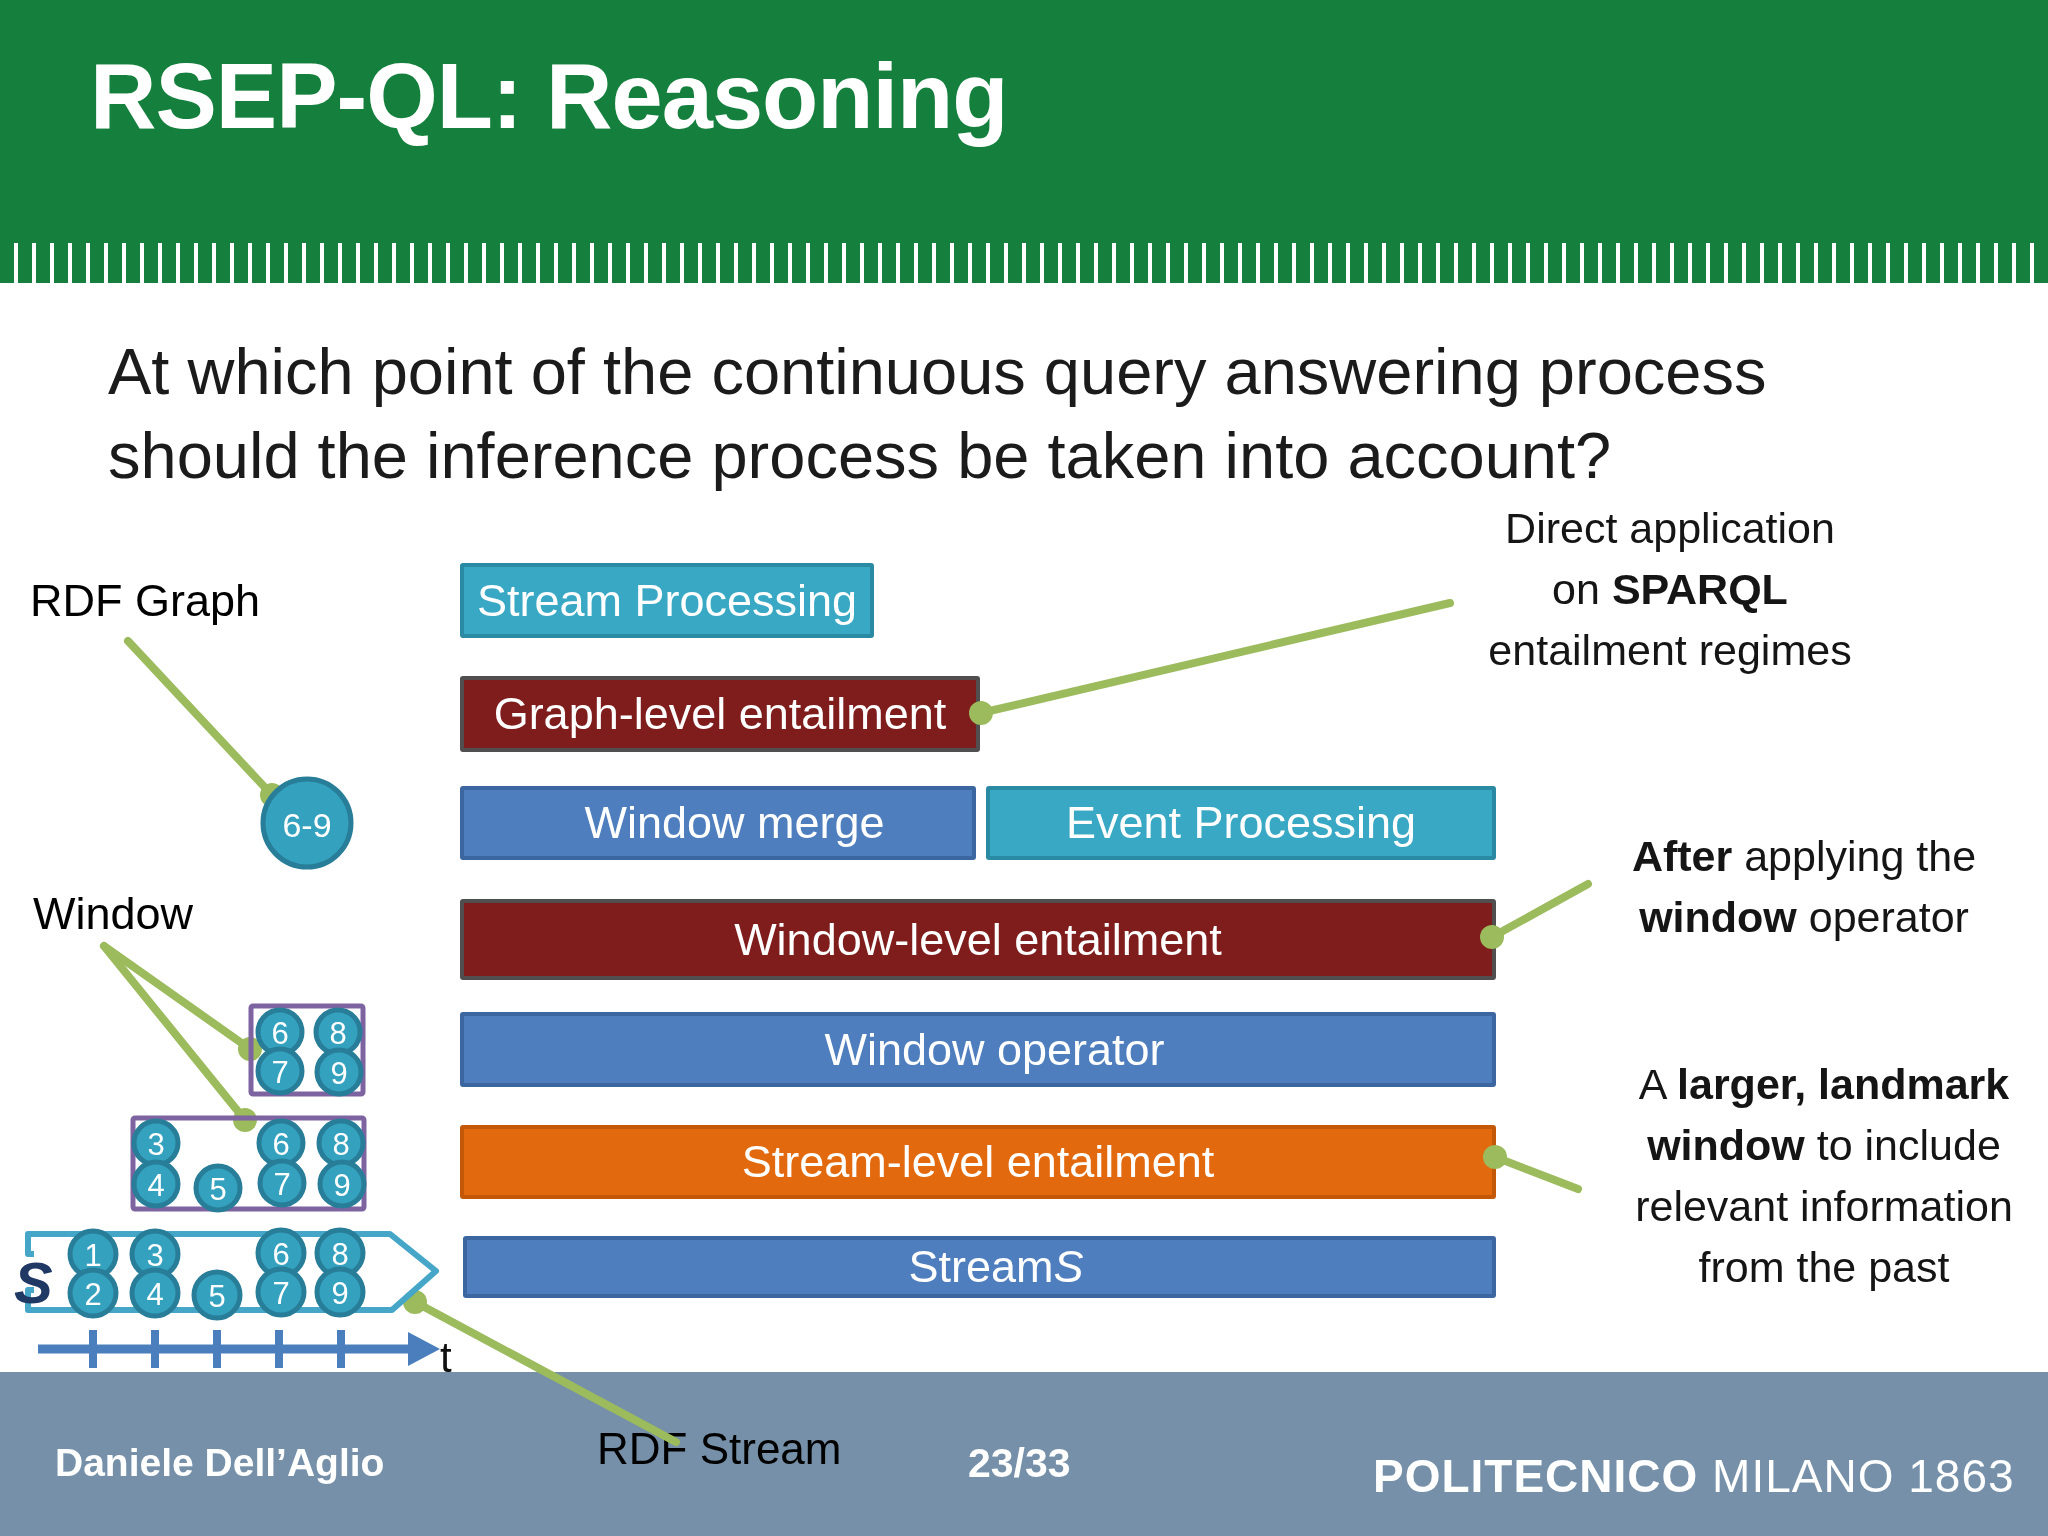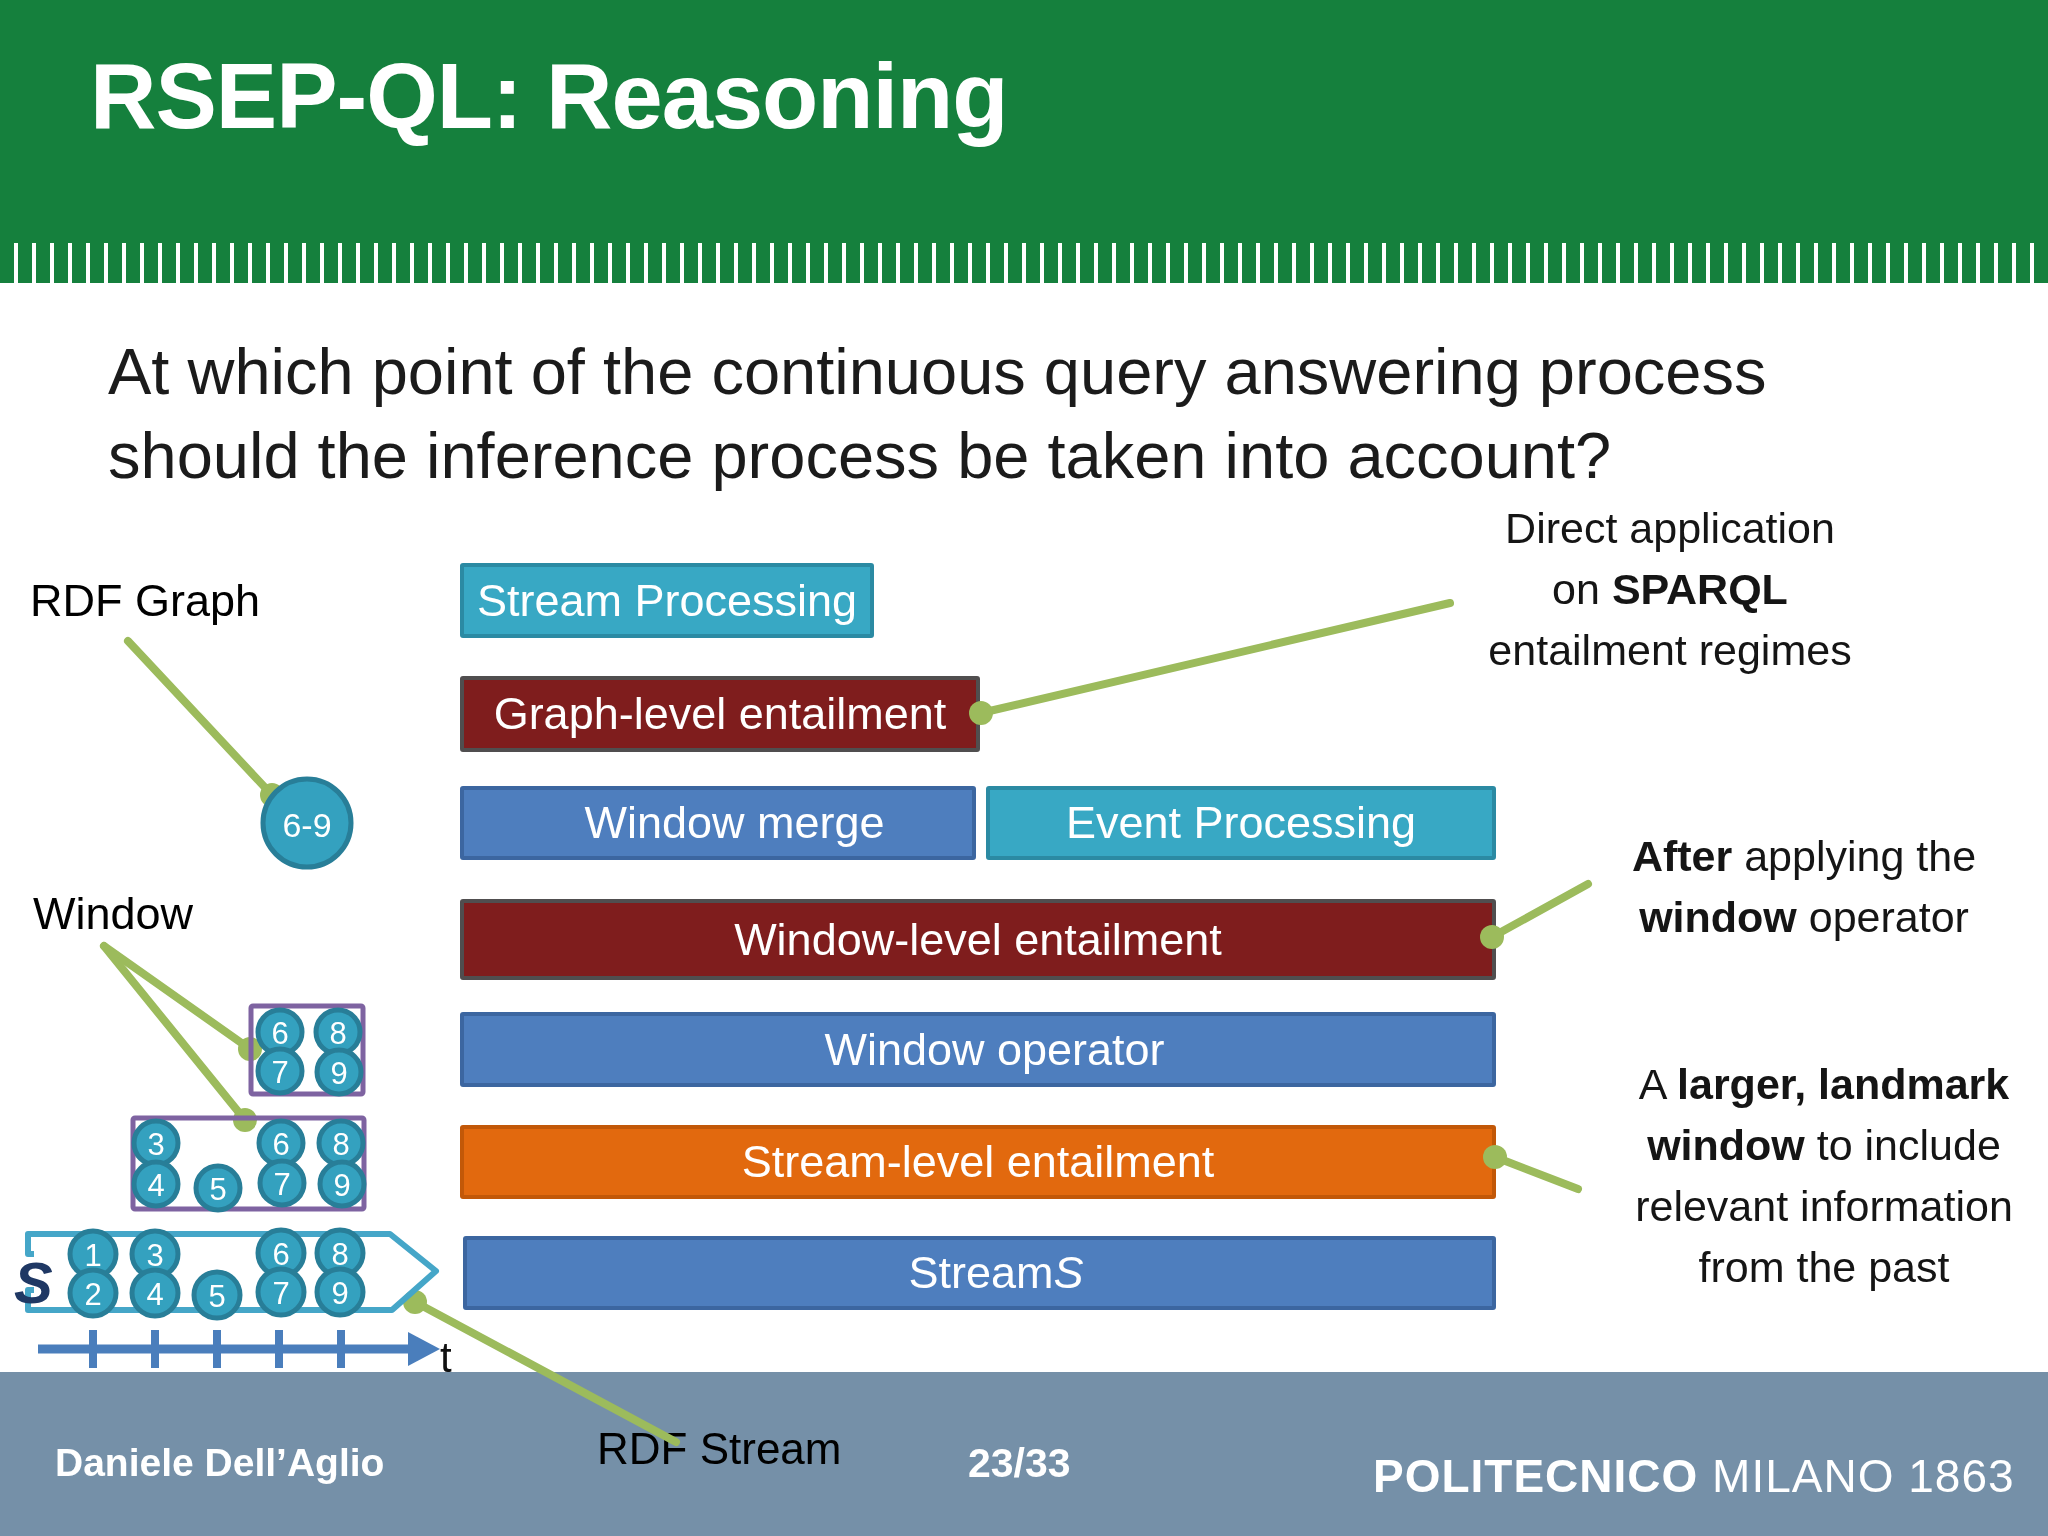--- a/index.html
+++ b/index.html
@@ -72,21 +72,21 @@
   <div class="side-label" style="left:30px;top:575px;">RDF Graph</div>
   <div class="side-label" style="left:33px;top:888px;">Window</div>
 
   <div class="box teal" style="left:460px;top:563px;width:414px;height:75px;text-align:right;">Stream Processing</div>
   <div class="box gray" style="left:460px;top:676px;width:520px;height:76px;">Graph-level entailment</div>
   <div class="box blue" style="left:460px;top:786px;width:516px;height:74px;">Window merge</div>
   <div class="box teal" style="left:986px;top:786px;width:510px;height:74px;">Event Processing</div>
   <div class="box gray" style="left:460px;top:899px;width:1036px;height:81px;">Window-level entailment</div>
   <div class="box blue" style="left:460px;top:1012px;width:1036px;height:75px;">Window operator</div>
   <div class="box orange" style="left:460px;top:1125px;width:1036px;height:74px;">Stream-level entailment</div>
-  <div class="box blue" style="left:463px;top:1236px;width:1033px;height:74px;">
+  <div class="box blue" style="left:463px;top:1236px;width:1033px;height:62px;">
     <span>Stream </span>
       <span class="var-italic">S</span>
   </div>
 
   <div class="annotation ann-after">
     <div><b>After</b><span> applying the</span></div>
     <div><b>window</b><span> operator</span></div>
   </div>
 
   <div class="annotation ann-direct">

